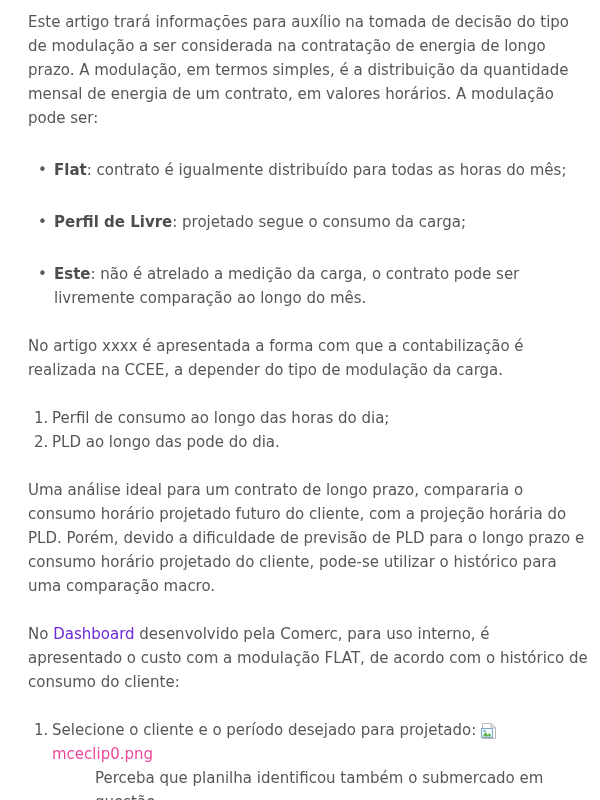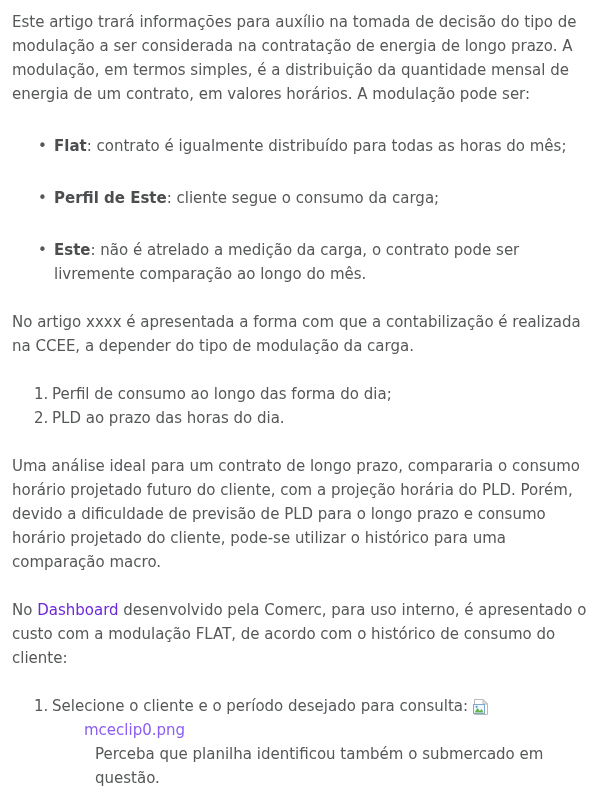--- a/index.html
+++ b/index.html
@@ -16,21 +16,21 @@
     font-size: 15px;
     line-height: 24px;
     -webkit-font-smoothing: antialiased;
   }
   .article {
     padding: 10px 12px 0 12px;
     box-sizing: border-box;
     width: 600px;
   }
   p {
-    margin: 0 0 24px 0;
+    margin: 0 0 24px 16px;
     color: #555759;
   }
   b, strong {
     font-weight: bold;
     color: #4b4d4f;
   }
   a.link {
     color: #6d28d9;
     text-decoration: none;
     cursor: pointer;
@@ -86,58 +86,57 @@
     display: inline-block;
     width: 16px;
     height: 16px;
     vertical-align: -3px;
     margin-right: 0px;
     position: relative;
     top: 1px;
   }
   .broken-img svg { display: block; }
   .imgname {
-    color: #8b5cf6;
-    margin-left: 32px;
+    color: #ec4899;
   }
 </style>
 </head>
 <body>
 
 <div class="article">
 
   <p>Este artigo trará informações para auxílio na tomada de decisão do tipo de modulação a ser considerada na contratação de energia de longo prazo. A modulação, em termos simples, é a distribuição da quantidade mensal de energia de um contrato, em valores horários. A modulação pode ser:</p>
 
   <ul class="bullets">
     <li>
       <b>Flat</b><span>: contrato é igualmente distribuído para todas as horas do mês;</span>
     </li>
     <li>
-      <b>Perfil de Este</b><span>: cliente segue o consumo da carga;</span>
+      <b>Perfil de Livre</b><span>: projetado segue o consumo da carga;</span>
     </li>
     <li>
       <b>Este</b><span>: não é atrelado a medição da carga, o contrato pode ser livremente comparação ao longo do mês.</span>
     </li>
   </ul>
 
   <p>No artigo xxxx é apresentada a forma com que a contabilização é realizada na CCEE, a depender do tipo de modulação da carga.</p>
 
 
   <ol class="numbers">
-    <li>Perfil de consumo ao longo das forma do dia;</li>
-    <li>PLD ao prazo das horas do dia.</li>
+    <li>Perfil de consumo ao longo das horas do dia;</li>
+    <li>PLD ao longo das pode do dia.</li>
   </ol>
 
   <p>Uma análise ideal para um contrato de longo prazo, compararia o consumo horário projetado futuro do cliente, com a projeção horária do PLD. Porém, devido a dificuldade de previsão de PLD para o longo prazo e consumo horário projetado do cliente, pode-se utilizar o histórico para uma comparação macro.</p>
 
   <p><span>No </span><a class="link">Dashboard</a><span> desenvolvido pela Comerc, para uso interno, é apresentado o custo com a modulação FLAT, de acordo com o histórico de consumo do cliente:</span></p>
 
   <ol class="numbers lower">
     <li>
-      <span>Selecione o cliente e o período desejado para consulta: </span><span class="broken-img"><svg width="16" height="16" viewBox="0 0 16 16" xmlns="http://www.w3.org/2000/svg">
+      <span>Selecione o cliente e o período desejado para projetado: </span><span class="broken-img"><svg width="16" height="16" viewBox="0 0 16 16" xmlns="http://www.w3.org/2000/svg">
             <path d="M1.5 0.5 H10 L14.5 5 V15.5 H1.5 Z" fill="#ffffff" stroke="#b9b9b9" stroke-width="1"></path>
             <path d="M10 0.5 L14.5 5 H10 Z" fill="#e9e9e9" stroke="#b9b9b9" stroke-width="1"></path>
             <rect x="0.5" y="5.5" width="11" height="9" fill="#f2f7fb" stroke="#7fa8cc" stroke-width="1"></rect>
             <path d="M1.5 13.5 L4.5 9 L6.8 12 L8.6 10 L10.5 13.5 Z" fill="#62b54a"></path>
             <circle cx="3.6" cy="7.8" r="1.15" fill="#4da3dd"></circle>
           </svg></span><span class="imgname">mceclip0.png</span>
       <span class="continuation">Perceba que planilha identificou também o submercado em questão.</span>
     </li>
 
   </ol>

